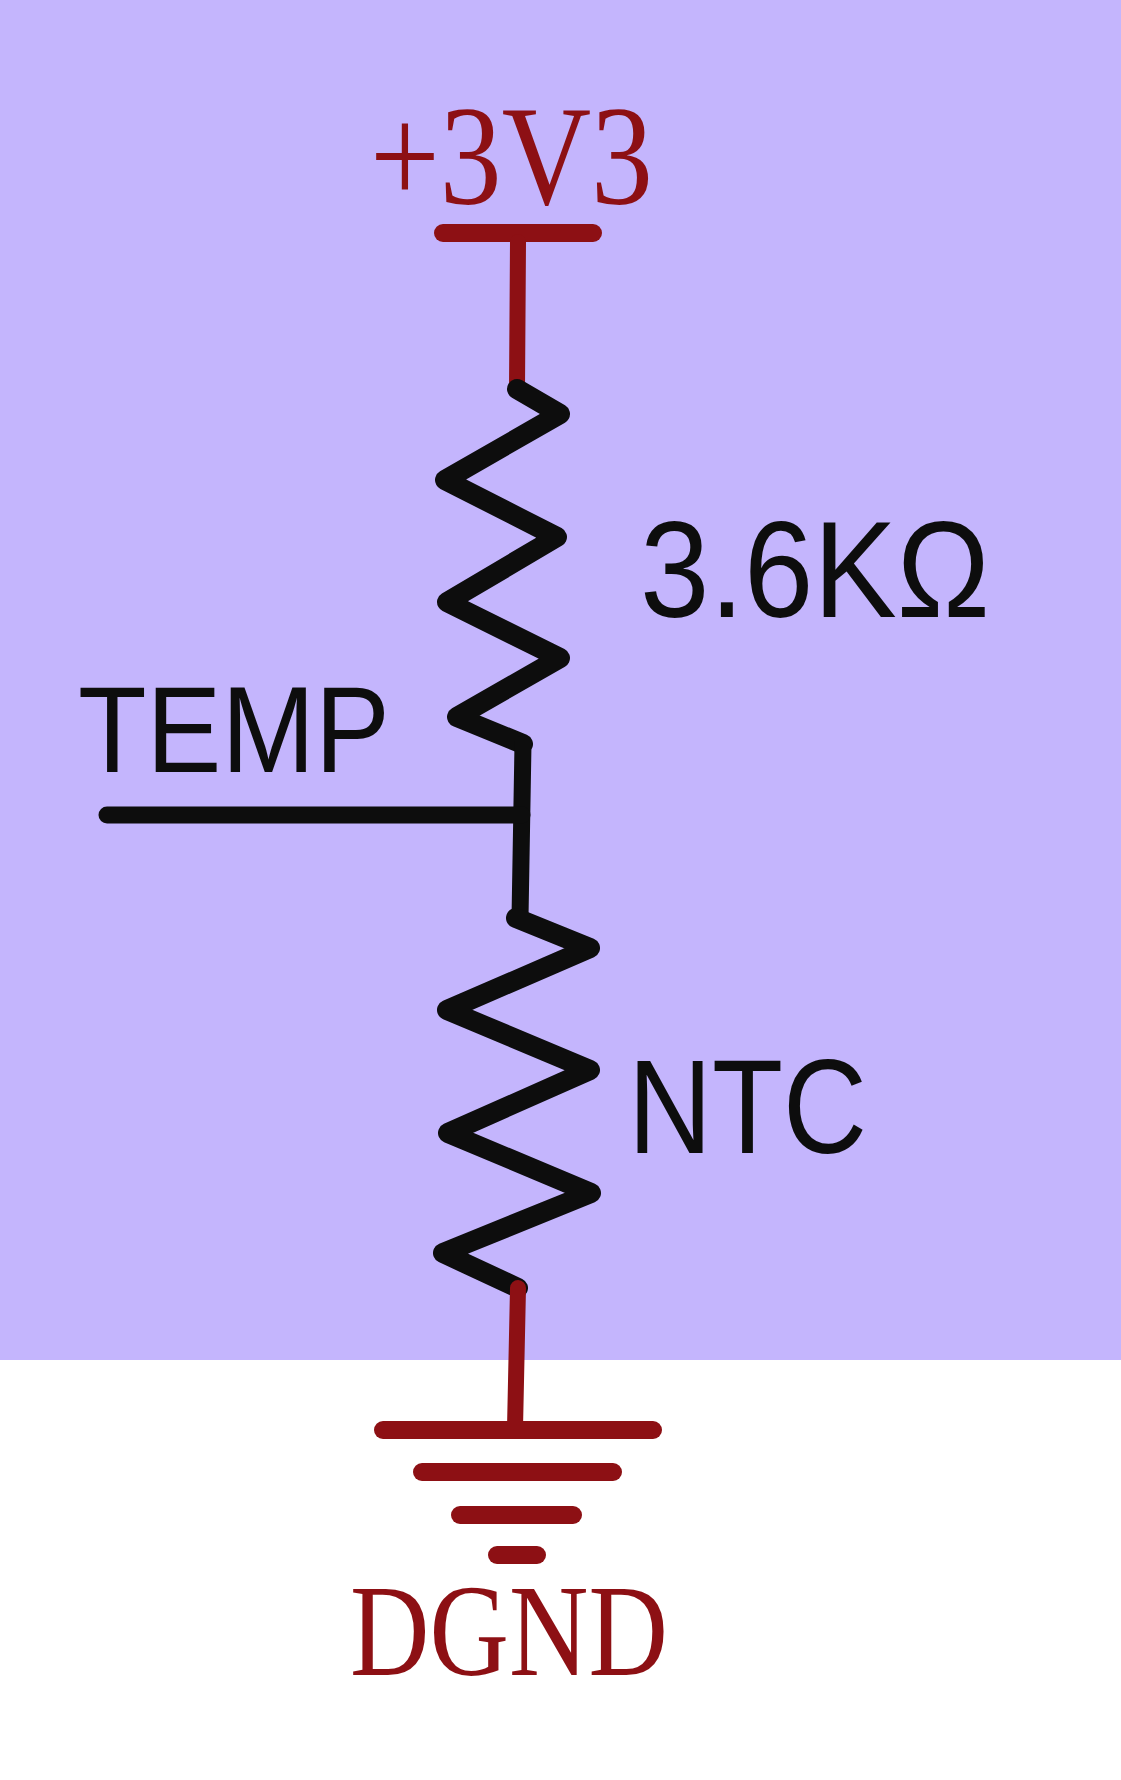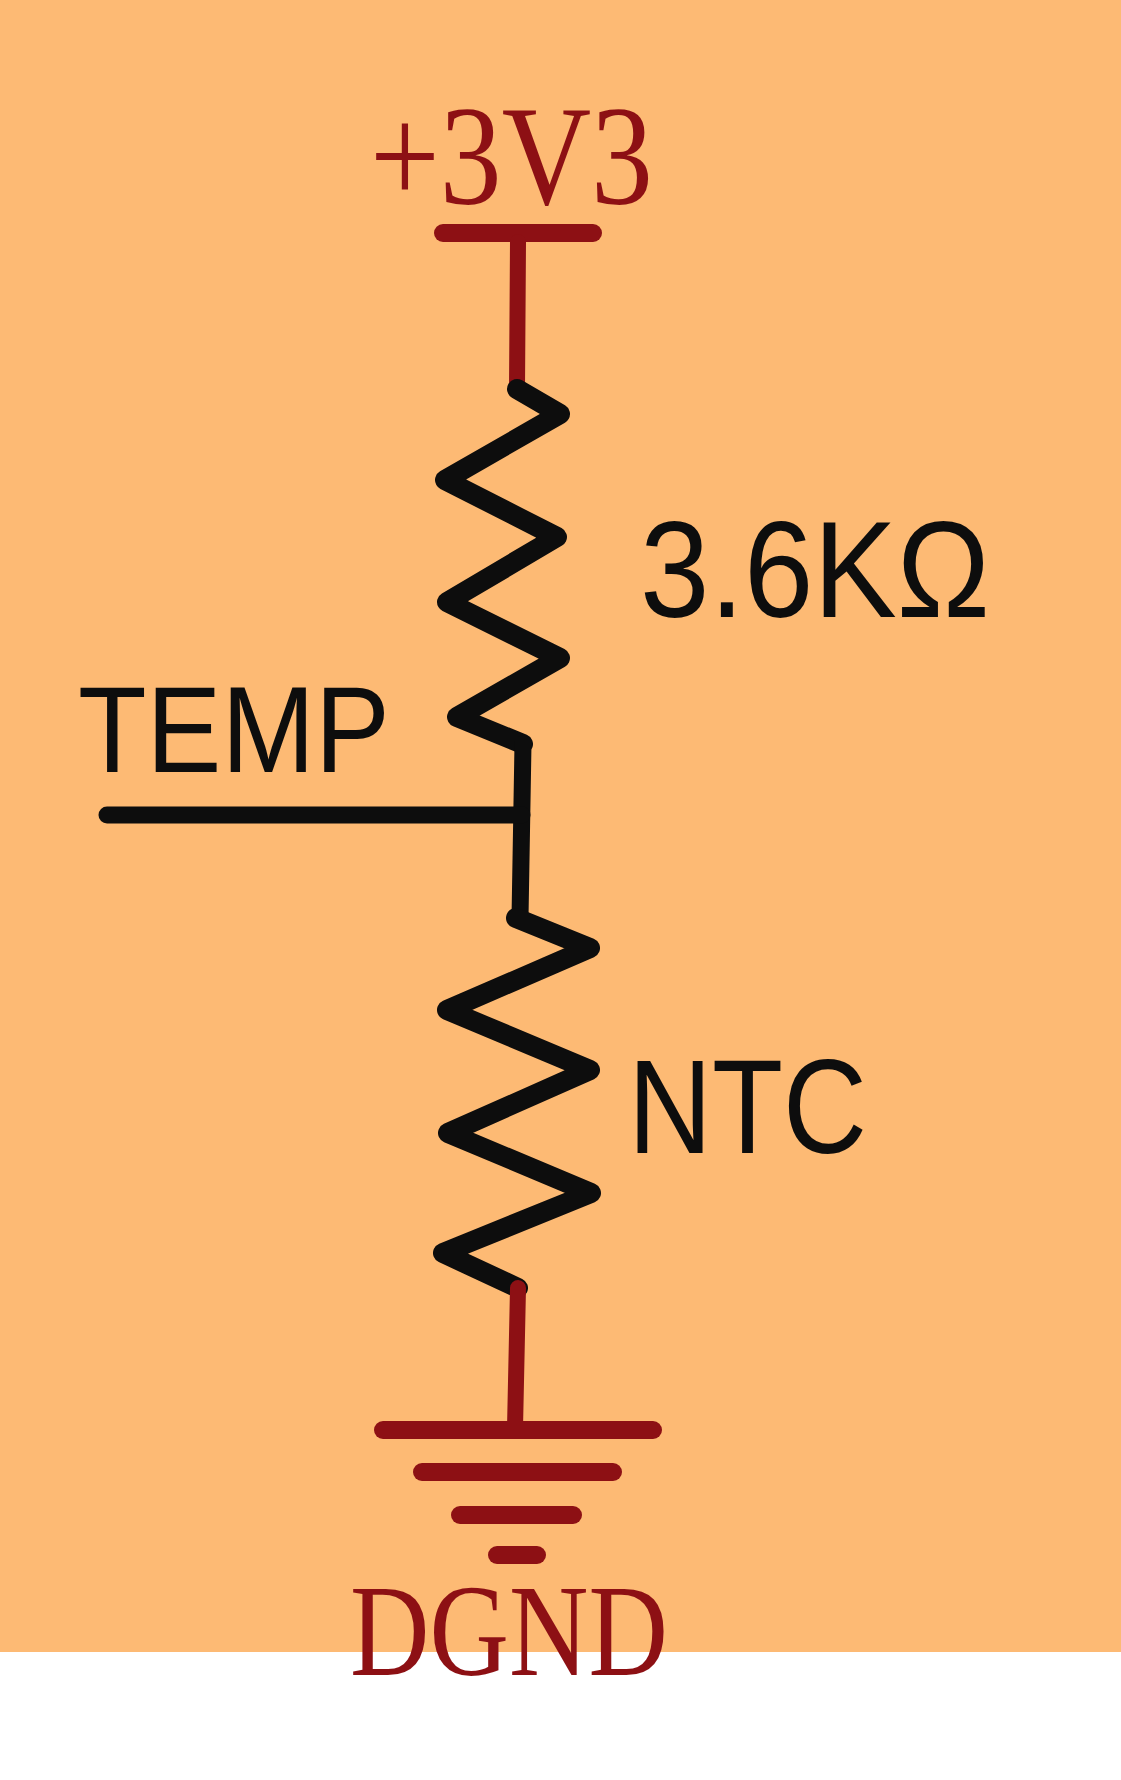--- a/index.html
+++ b/index.html
@@ -6,22 +6,22 @@
     margin: 0;
     padding: 0;
     background: #ffffff;
     width: 1121px;
     height: 1780px;
     overflow: hidden;
   }
   .stage {
     position: relative;
     width: 1121px;
-    height: 1652px;
-    background: #fdba74;
+    height: 1360px;
+    background: #c4b5fd;
   }
   svg { display: block; }
   .serif-label {
     font-family: "Liberation Serif", "DejaVu Serif", serif;
   }
   .sans-label {
     font-family: "Liberation Sans", "DejaVu Sans", sans-serif;
   }
 </style>
 </head>

